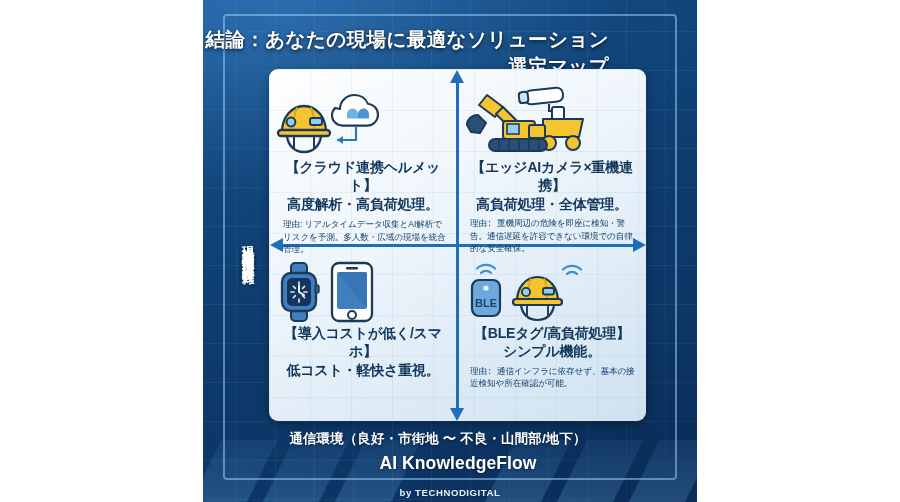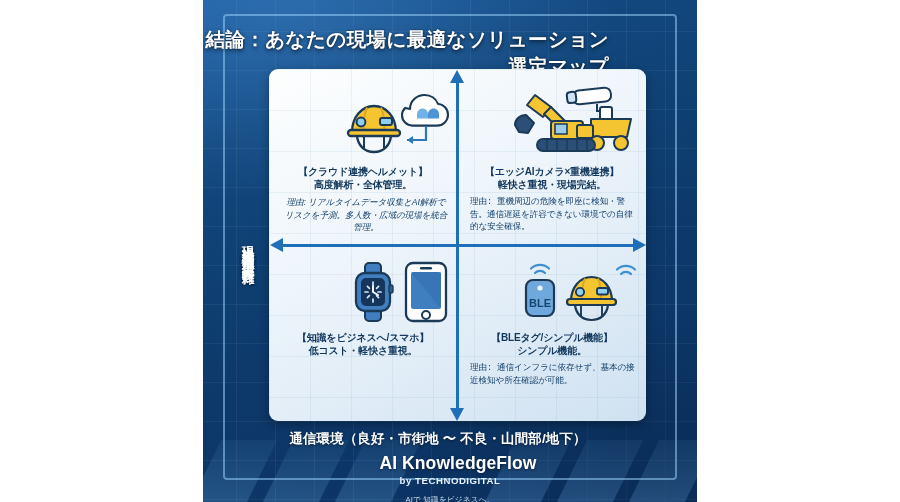--- a/index.html
+++ b/index.html
@@ -94,37 +94,37 @@
   .arrow.down  { left: 181px;top: 339px; border-left: 7px solid transparent; border-right: 7px solid transparent; border-top: 13px solid #1f6fb8; }
 
   
   .quad { position: absolute; width: 178px; }
   .q-tl { left: 5px;   top: 10px;  }
   .q-tr { left: 194px; top: 10px;  }
   .q-bl { left: 5px;   top: 188px; }
   .q-br { left: 194px; top: 188px; }
 
   .icon-row {
-    height: 78px; display: flex; align-items: flex-end; justify-content: flex-end;
+    height: 78px; display: flex; align-items: flex-end; justify-content: flex-start;
     gap: 5px;
   }
   .q-bl .icon-row, .q-br .icon-row { height: 66px; }
 
   .q-head {
     text-align: center; color: #11375c; font-weight: 700;
-    font-size: 10px; line-height: 1.32; margin-top: 8px;
+    font-size: 14px; line-height: 1.32; margin-top: 1px;
     letter-spacing: -.2px;
   }
   .q-head .l2 { display: block; }
   .q-reason {
     color: #13406b; font-size: 8.6px; line-height: 1.42;
     margin-top: 5px; text-align: center; padding: 0 3px;
     letter-spacing: -.1px;
   }
-  .q-tl .q-reason, .q-bl .q-reason { text-align: center; padding-left: 9px; font-style: italic; }
+  .q-tl .q-reason, .q-bl .q-reason { text-align: left; padding-left: 9px; }
   .q-tr .q-reason, .q-br .q-reason { text-align: left; padding-left: 7px; font-family: Liberation Mono, monospace; }
 
   
   .y-label {
     position: absolute; left: 30px; top: 105px; width: 30px;
     color: #ffffff; font-size: 12.4px; font-weight: 700;
     writing-mode: vertical-rl; text-orientation: upright;
     letter-spacing: 1.5px; line-height: 1;
     text-shadow: 0 1px 3px rgba(0,0,0,.5);
     height: 290px;
@@ -139,21 +139,21 @@
 
   
   .brand { position: absolute; left: 0; top: 453px; width: 494px; text-align: center; }
   .brand .b1 {
     color: #ffffff; font-size: 17.5px; font-weight: 700; letter-spacing: .1px;
     text-shadow: 0 1px 3px rgba(0,0,0,.45);
     margin-left: 16px;
   }
   .brand .b2 {
     color: #e7f1fa; font-size: 9.6px; font-weight: 700; letter-spacing: .55px;
-    margin-top: 1px;
+    margin-top: 13px;
   }
   .brand .b3 {
     color: #c9ddf0; font-size: 7.6px; margin-top: 9px; letter-spacing: .2px;
   }
 </style>
 </head>
 <body>
 
 <div id="stage">
 
@@ -203,21 +203,21 @@
               <rect x="4" y="45" width="52" height="6" rx="3" fill="#F5C531" stroke="#1b3a57" stroke-width="2.3"></rect>
               <circle cx="17" cy="37" r="4.4" fill="#8fd0f0" stroke="#1b3a57" stroke-width="2"></circle>
               <rect x="36" y="33" width="12" height="7" rx="2" fill="#8fd0f0" stroke="#1b3a57" stroke-width="2"></rect>
               <path d="M13 51c1 9 7 16 17 16s16-7 17-16" fill="none" stroke="#1b3a57" stroke-width="2.3"></path>
               <path d="M20 52v11M40 52v11" fill="none" stroke="#1b3a57" stroke-width="2"></path>
             </g>
           </svg>
         </div>
         <div class="q-head">
           <span>【クラウド連携ヘルメット】</span>
-          <span class="l2">高度解析・全体管理。</span>
+          <span class="l2">高度解析・高負荷処理。</span>
         </div>
         <div class="q-reason">理由: リアルタイムデータ収集とAI解析でリスクを予測。多人数・広域の現場を統合管理。</div>
       </div>
 
       <div class="quad q-tr">
         <div class="icon-row">
           <svg width="130" height="76" viewBox="0 0 130 76">
 
             <g>
               <rect x="62" y="8" width="38" height="14" rx="6" fill="#fff" stroke="#1b3a57" stroke-width="2" transform="rotate(-6 81 15)"></rect>
@@ -240,21 +240,21 @@
               <circle cx="86" cy="62" r="7" fill="#F5C531" stroke="#1b3a57" stroke-width="2"></circle>
               <circle cx="110" cy="62" r="7" fill="#F5C531" stroke="#1b3a57" stroke-width="2"></circle>
             </g>
 
             <rect x="26" y="58" width="58" height="12" rx="6" fill="#2b4f77" stroke="#1b3a57" stroke-width="2"></rect>
             <path d="M36 58v12M46 58v12M56 58v12M66 58v12M76 58v12" stroke="#1b3a57" stroke-width="1.4"></path>
           </svg>
         </div>
         <div class="q-head">
           <span>【エッジAIカメラ×重機連携】</span>
-          <span class="l2">軽快さ重視・現場完結。</span>
+          <span class="l2">高負荷処理・全体管理。</span>
         </div>
         <div class="q-reason">理由: 重機周辺の危険を即座に検知・警告。通信遅延を許容できない環境での自律的な安全確保。</div>
       </div>
 
       <div class="quad q-bl">
         <div class="icon-row">
           <svg width="104" height="62" viewBox="0 0 104 62">
             <g>
               <rect x="17" y="2" width="16" height="13" rx="4" fill="#3f7fc0" stroke="#1b3a57" stroke-width="2"></rect>
               <rect x="17" y="47" width="16" height="13" rx="4" fill="#3f7fc0" stroke="#1b3a57" stroke-width="2"></rect>
@@ -269,21 +269,21 @@
             <g>
               <rect x="58" y="2" width="40" height="58" rx="7" fill="#fff" stroke="#1b3a57" stroke-width="2.3"></rect>
               <rect x="63" y="11" width="30" height="37" rx="2.5" fill="#3f7fc0"></rect>
               <path d="M63 11h30v37z" fill="#2f6aad" opacity=".45"></path>
               <rect x="72" y="6" width="12" height="2.4" rx="1.2" fill="#1b3a57"></rect>
               <circle cx="78" cy="54" r="4" fill="none" stroke="#1b3a57" stroke-width="2"></circle>
             </g>
           </svg>
         </div>
         <div class="q-head">
-          <span>【知識をビジネスへ/スマホ】</span>
+          <span>【導入コストが低く/スマホ】</span>
           <span class="l2">低コスト・軽快さ重視。</span>
         </div>
       </div>
 
       <div class="quad q-br">
         <div class="icon-row">
           <svg width="124" height="62" viewBox="0 0 124 62">
 
             <g>
               <g fill="none" stroke="#3f8fd0" stroke-width="2.2" stroke-linecap="round">
@@ -304,21 +304,21 @@
               <path d="M68 17.3c-2.3 5.2-3.3 13.5-3.1 22.7M81 17.3c2.3 5.2 3.3 13.5 3.1 22.7" fill="none" stroke="#d8a820" stroke-width="1.9"></path>
               <rect x="50" y="38" width="49" height="6" rx="3" fill="#F5C531" stroke="#1b3a57" stroke-width="2.2"></rect>
               <circle cx="63" cy="31" r="4.1" fill="#8fd0f0" stroke="#1b3a57" stroke-width="1.9"></circle>
               <rect x="80" y="27" width="11" height="6.5" rx="2" fill="#8fd0f0" stroke="#1b3a57" stroke-width="1.9"></rect>
               <path d="M58 44c1 8.4 6.6 15 16.5 15S90 52.4 91 44" fill="none" stroke="#1b3a57" stroke-width="2.2"></path>
               <path d="M64 45v10M85 45v10" fill="none" stroke="#1b3a57" stroke-width="1.9"></path>
             </g>
           </svg>
         </div>
         <div class="q-head">
-          <span>【BLEタグ/シンプル機能】</span>
+          <span>【BLEタグ/高負荷処理】</span>
           <span class="l2">シンプル機能。</span>
         </div>
         <div class="q-reason">理由: 通信インフラに依存せず、基本の接近検知や所在確認が可能。</div>
       </div>
     </div>
 
     <div class="x-label">通信環境（良好・市街地 〜 不良・山間部/地下）</div>
 
     <div class="brand">
       <div class="b1">AI KnowledgeFlow</div>

